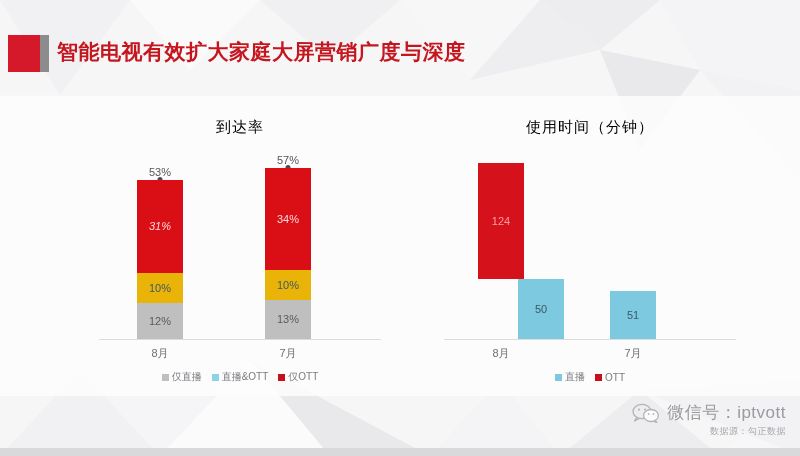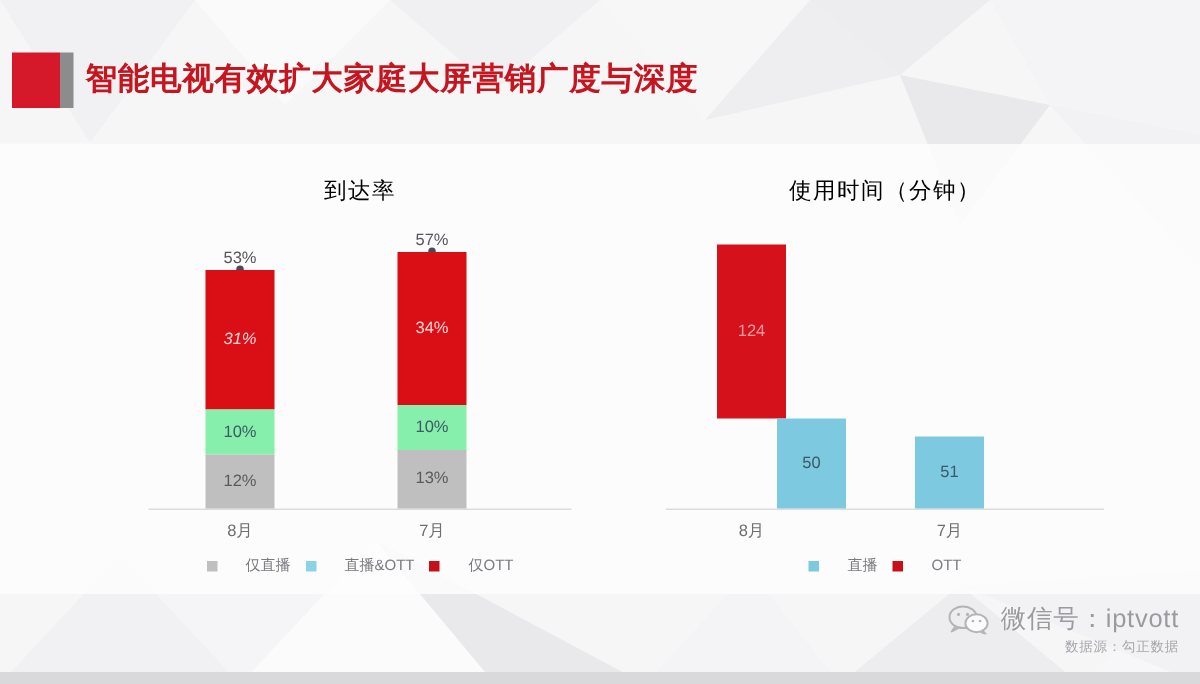--- a/index.html
+++ b/index.html
@@ -108,21 +108,21 @@
     position: relative;
     width: 100%;
     display: flex;
     align-items: center;
     justify-content: center;
     font-size: 11px;
     line-height: 1;
     box-sizing: border-box;
   }
   .seg-gray  { background: #bfbfbf; color: #5a5a5a; }
-  .seg-cyan  { background: #86efac; color: #3d5a66; }
+  .seg-cyan  { background: #eab308; color: #3d5a66; }
   .seg-red   { background: #da0f16; color: #ffd9da; }
   .seg-cyan-r { background: #7cc9e0; color: #3a5a66; }
   .seg-red-r  { background: #d5111c; color: #ff9ea2; }
 
   .bar-cap-dot {
     position: absolute;
     top: -3px;
     left: 50%;
     transform: translateX(-50%);
     width: 5px;
@@ -152,21 +152,21 @@
     left: 0;
     width: 100%;
     display: flex;
     justify-content: center;
     align-items: center;
     gap: 10px;
   }
   .legend-item {
     display: flex;
     align-items: center;
-    gap: 19px;
+    gap: 3px;
     font-size: 10px;
     color: #7a7a80;
     white-space: nowrap;
     text-align: right;
   }
   .legend-swatch {
     width: 7px;
     height: 7px;
     display: inline-block;
   }

